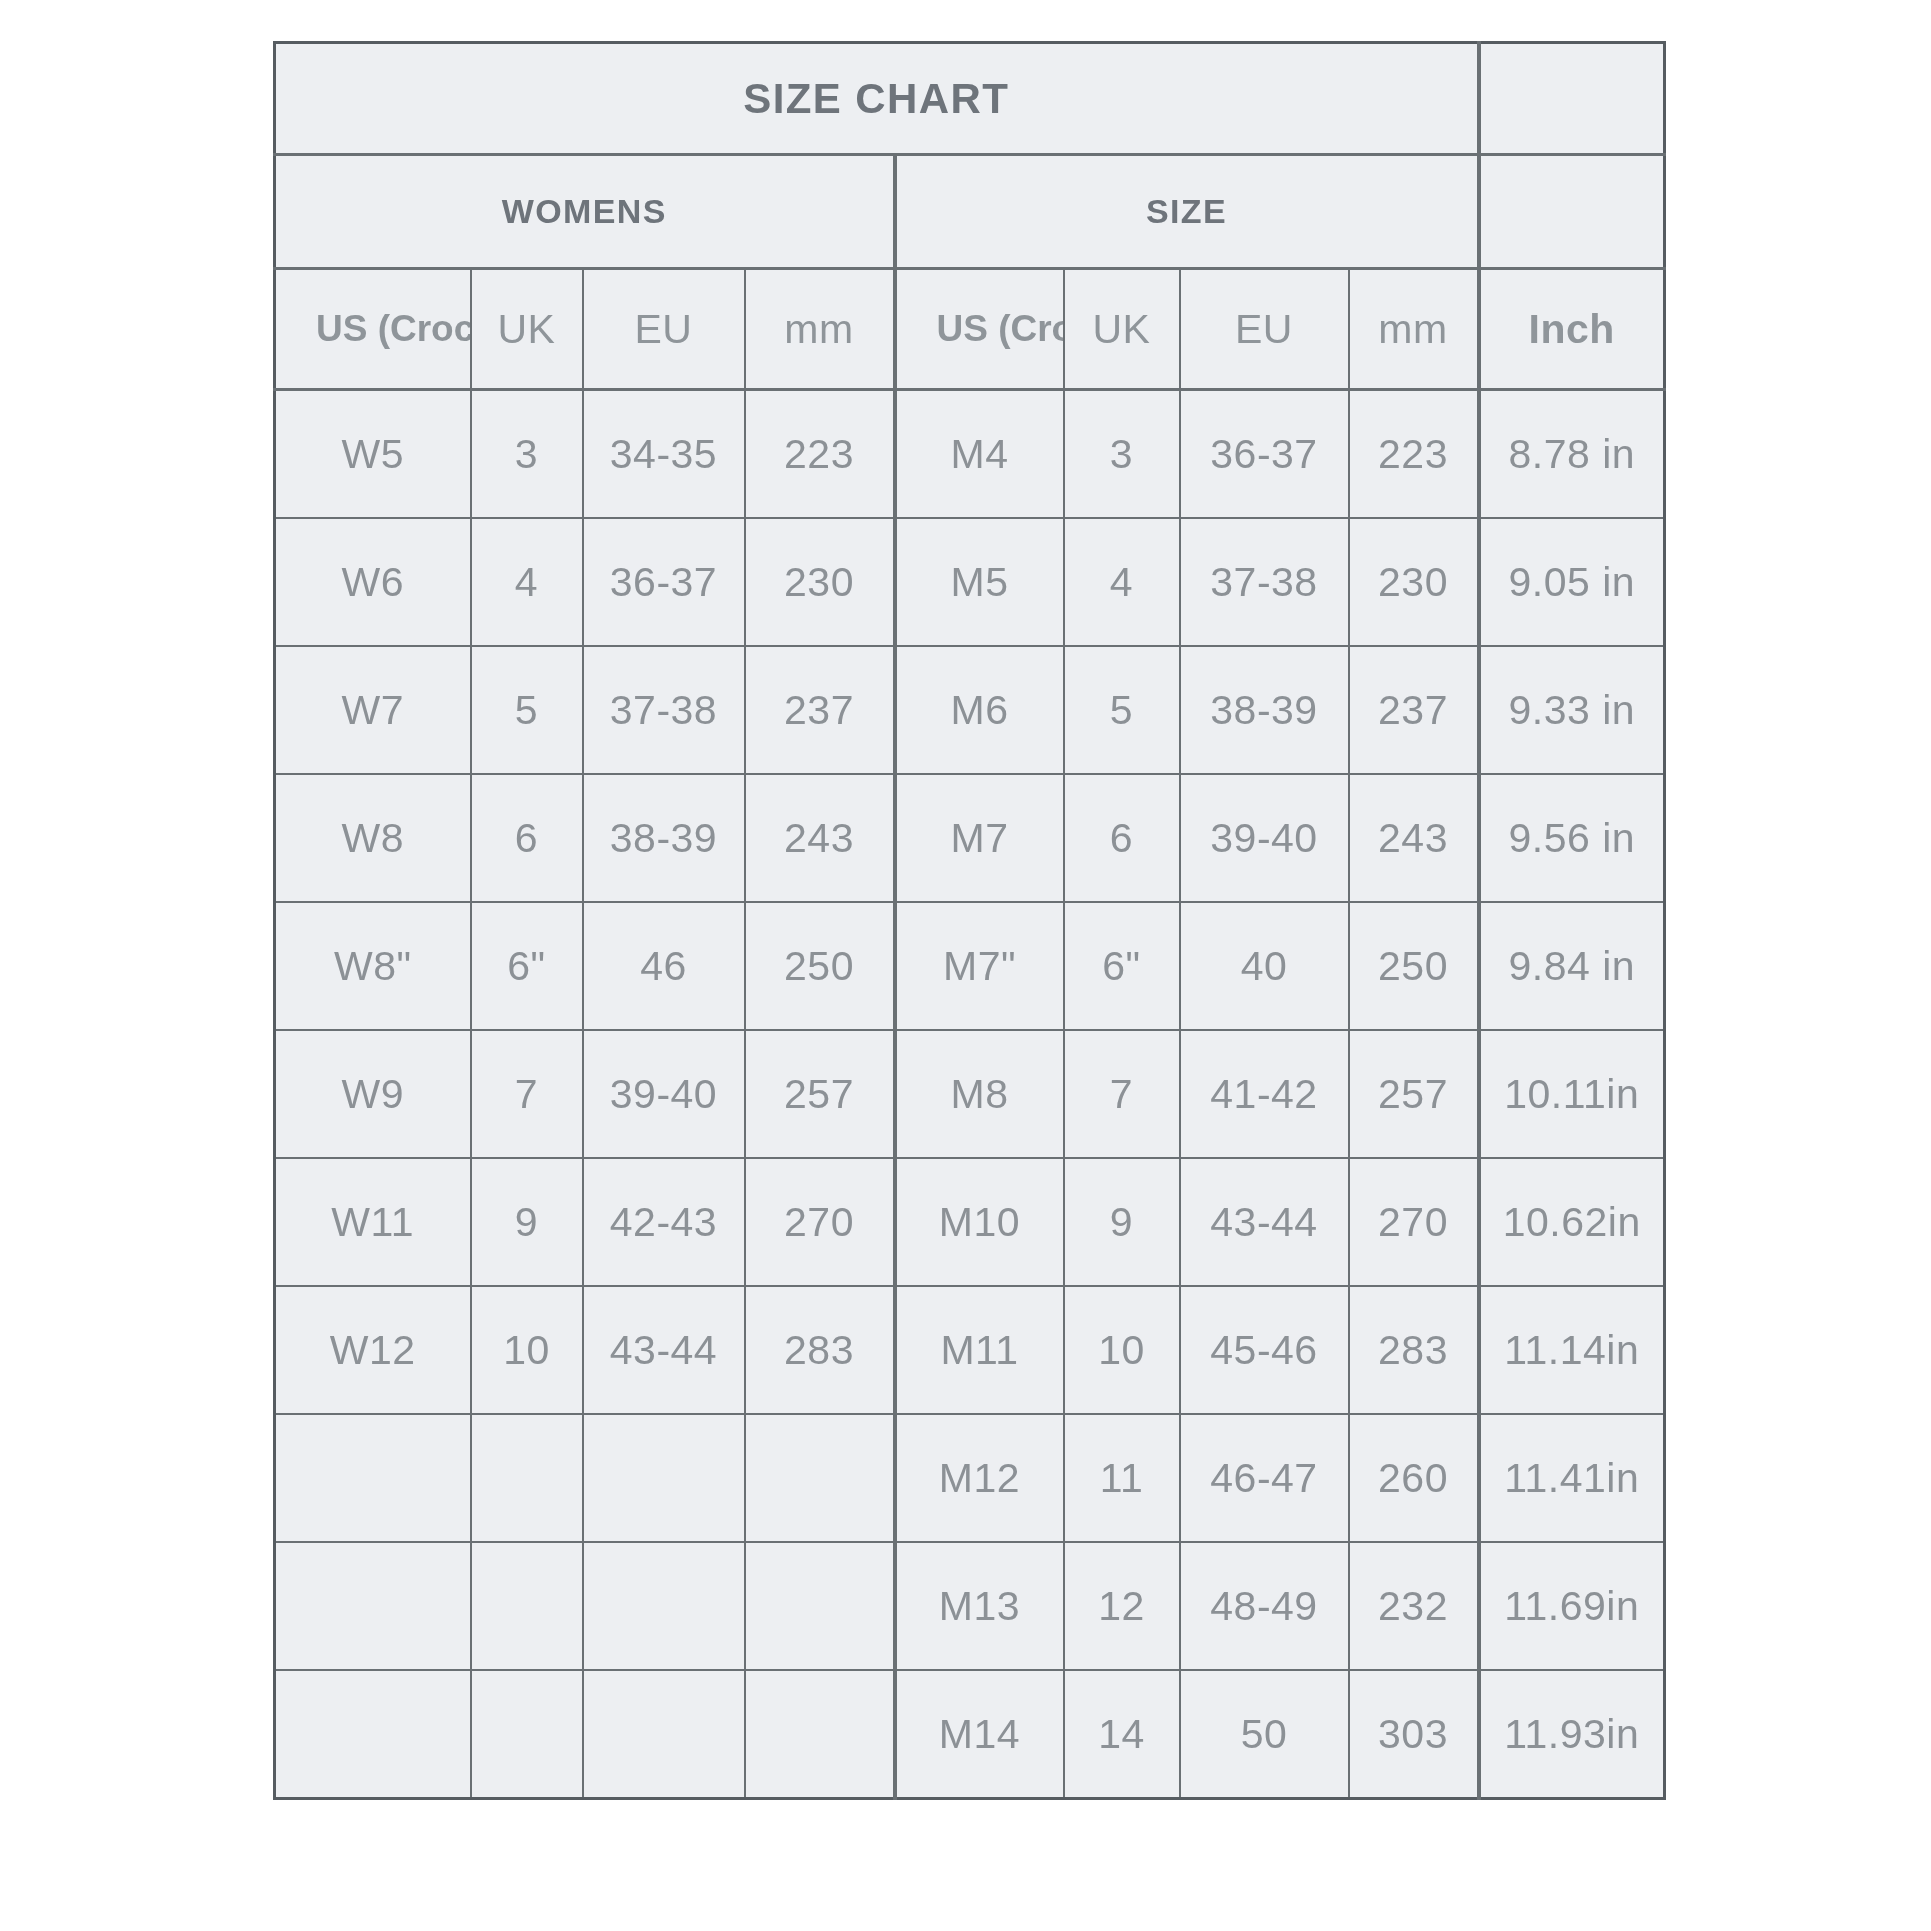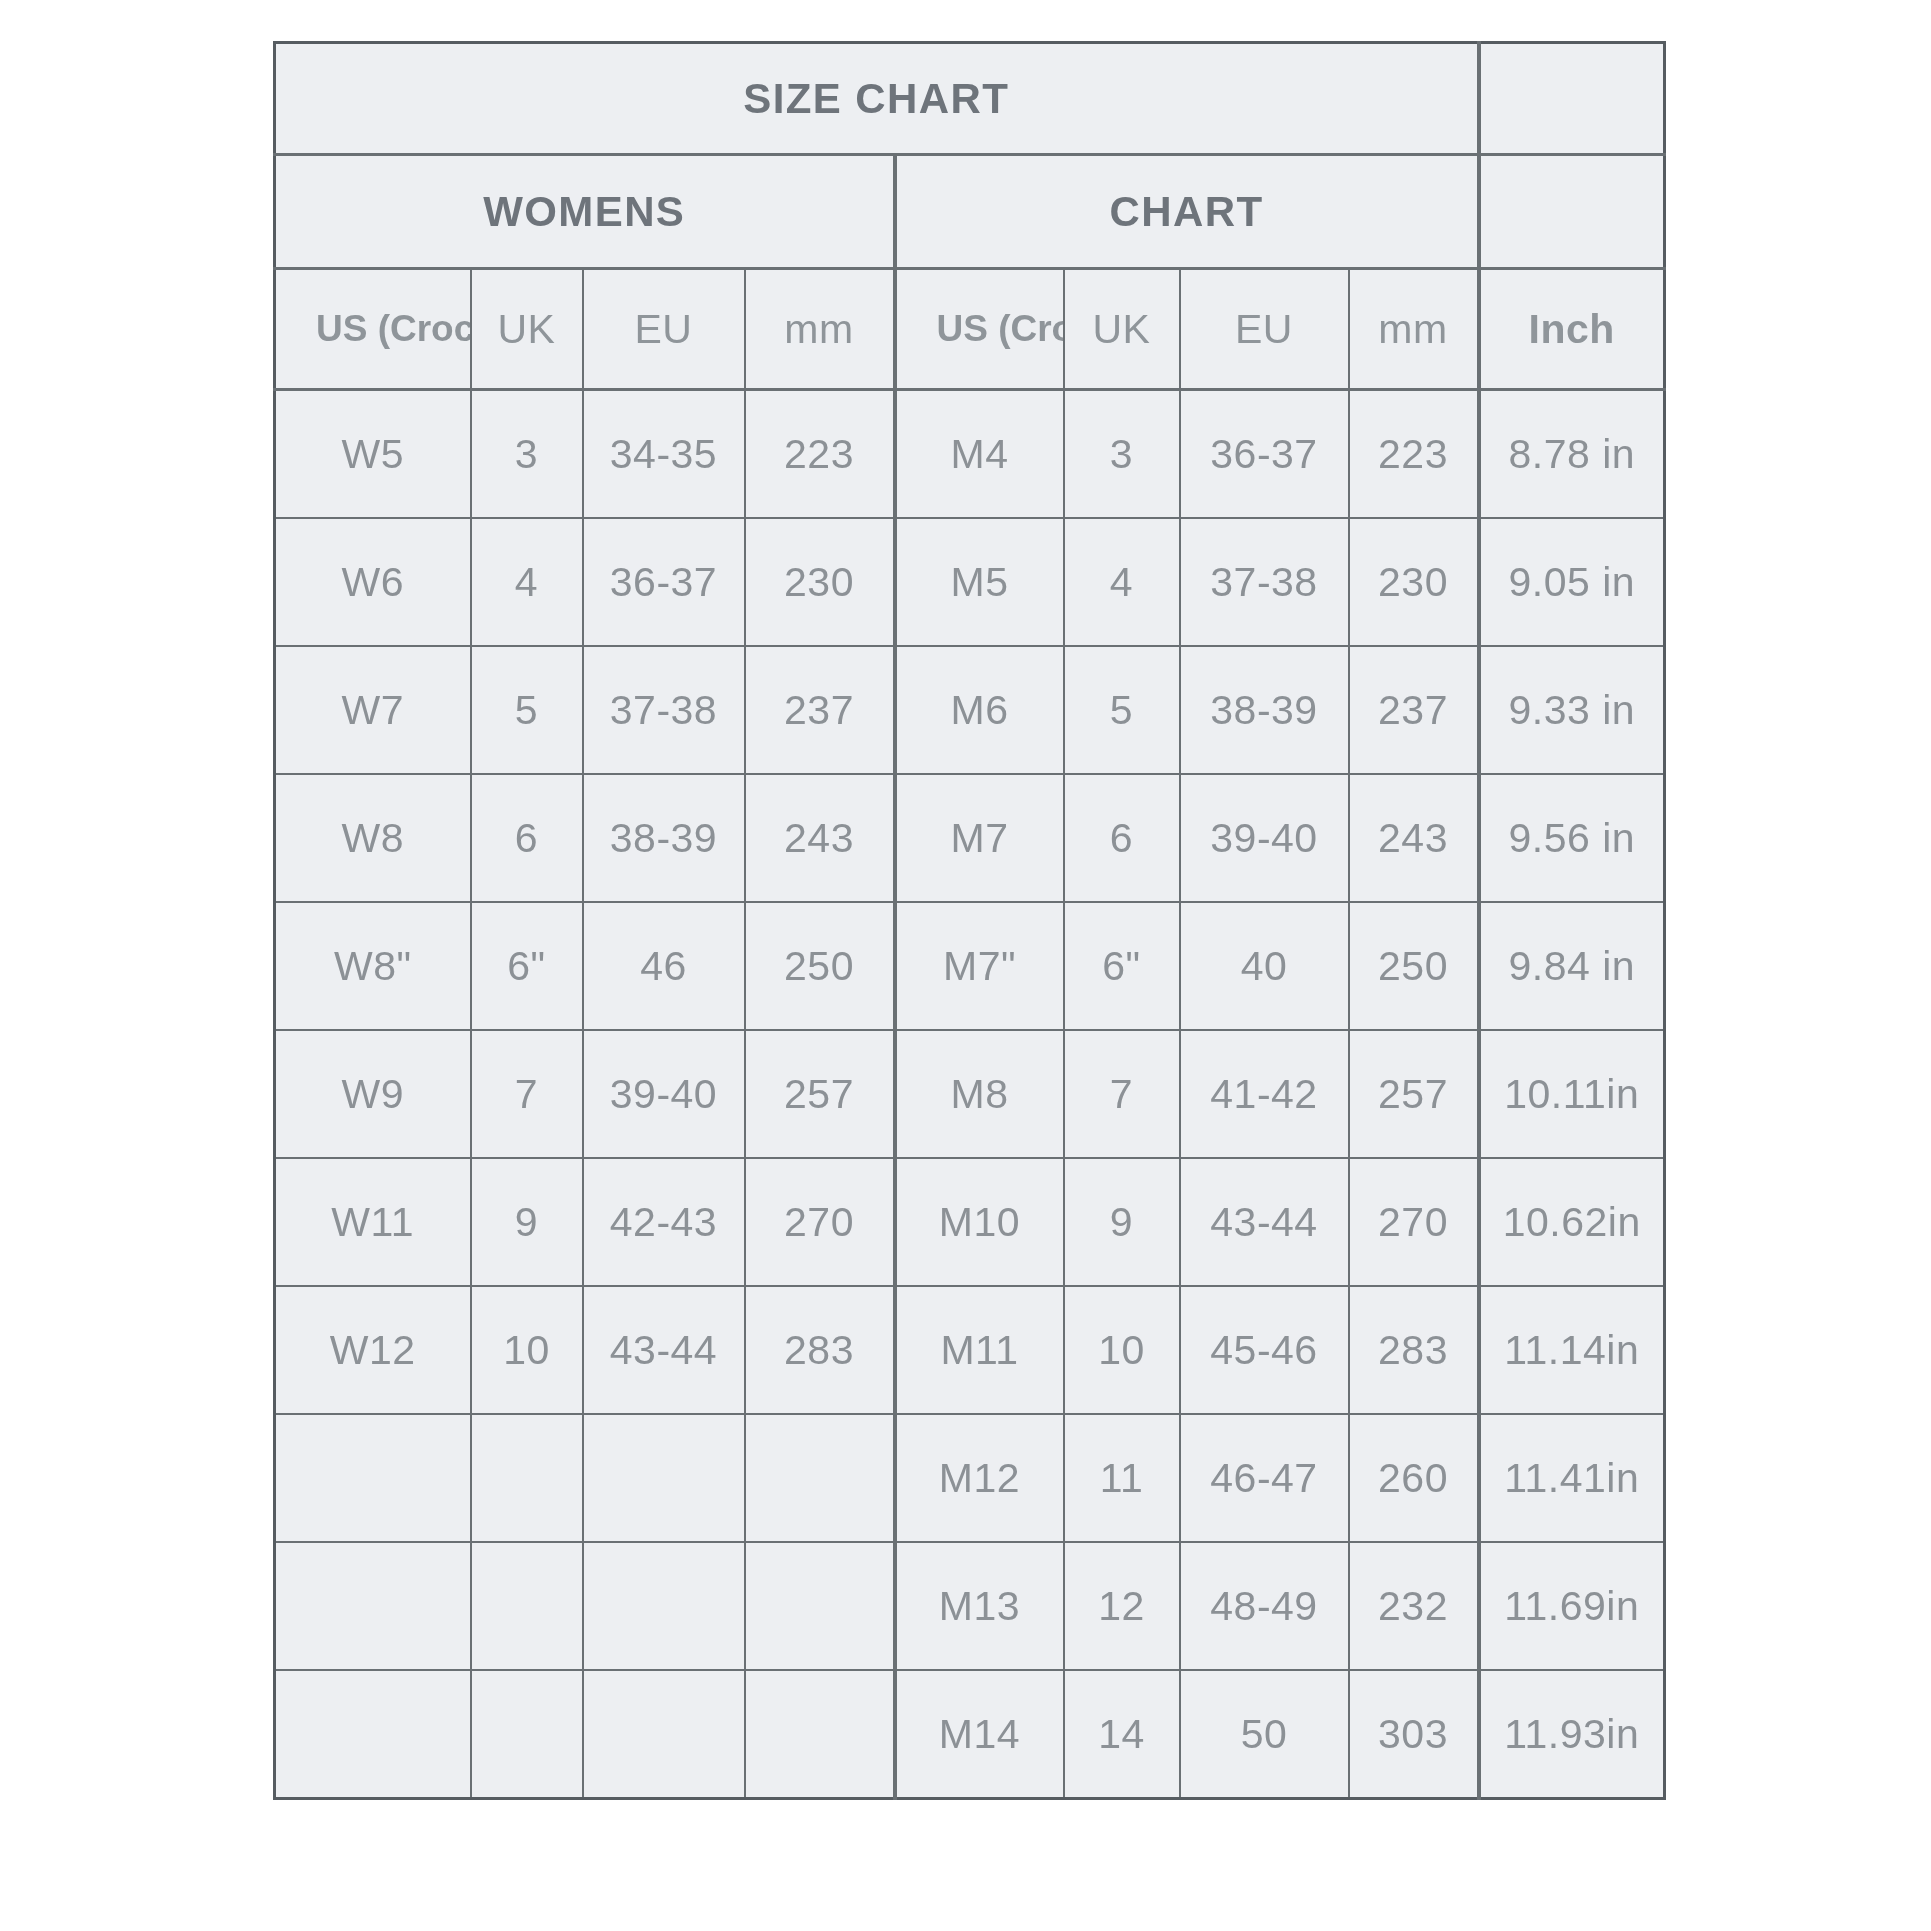--- a/index.html
+++ b/index.html
@@ -32,21 +32,21 @@
     color:var(--data-text);
     font-size:41px;
     letter-spacing:0.5px;
     text-align:center;
     vertical-align:middle;
     padding:0;
     overflow:hidden;
     white-space:nowrap;
   }
   tr.title-row td{height:109px;font-size:42px;letter-spacing:1.4px;color:var(--heading-text);border-bottom-width:3.9px;}
-  tr.group-row td{height:111px;font-size:42px;letter-spacing:1.4px;color:var(--heading-text);border-bottom-width:3.9px;}
+  tr.group-row td{height:111px;font-size:34px;letter-spacing:1.4px;color:var(--heading-text);border-bottom-width:3.9px;}
   tr.colhead-row td{height:118px;color:var(--subheading-text);border-bottom-width:3.9px;}
   tr.data-row td{height:126px;}
   td.strong{color:var(--heading-text);font-weight:600;}
   td.col-us{font-size:37px;letter-spacing:0;padding-left:40px;}
   td.sec-start{border-left-width:4.8px;}
   td.inch-col{border-left-width:4.8px;}
 </style>
 </head>
 <body>
 
@@ -65,21 +65,21 @@
     </colgroup>
 
     <tbody>
         <tr class="title-row">
       <td colspan="8" class="strong">SIZE CHART</td>
       <td class="inch-col"></td>
     </tr>
 
     <tr class="group-row">
       <td colspan="4" class="strong">WOMENS</td>
-      <td colspan="4" class="strong sec-start">CHART</td>
+      <td colspan="4" class="strong sec-start">SIZE</td>
       <td class="inch-col"></td>
     </tr>
 
     <tr class="colhead-row">
       <td class="strong col-us">US (Crocs)</td>
       <td>UK</td>
       <td>EU</td>
       <td>mm</td>
       <td class="strong col-us sec-start">US (Crocs)</td>
       <td>UK</td>

